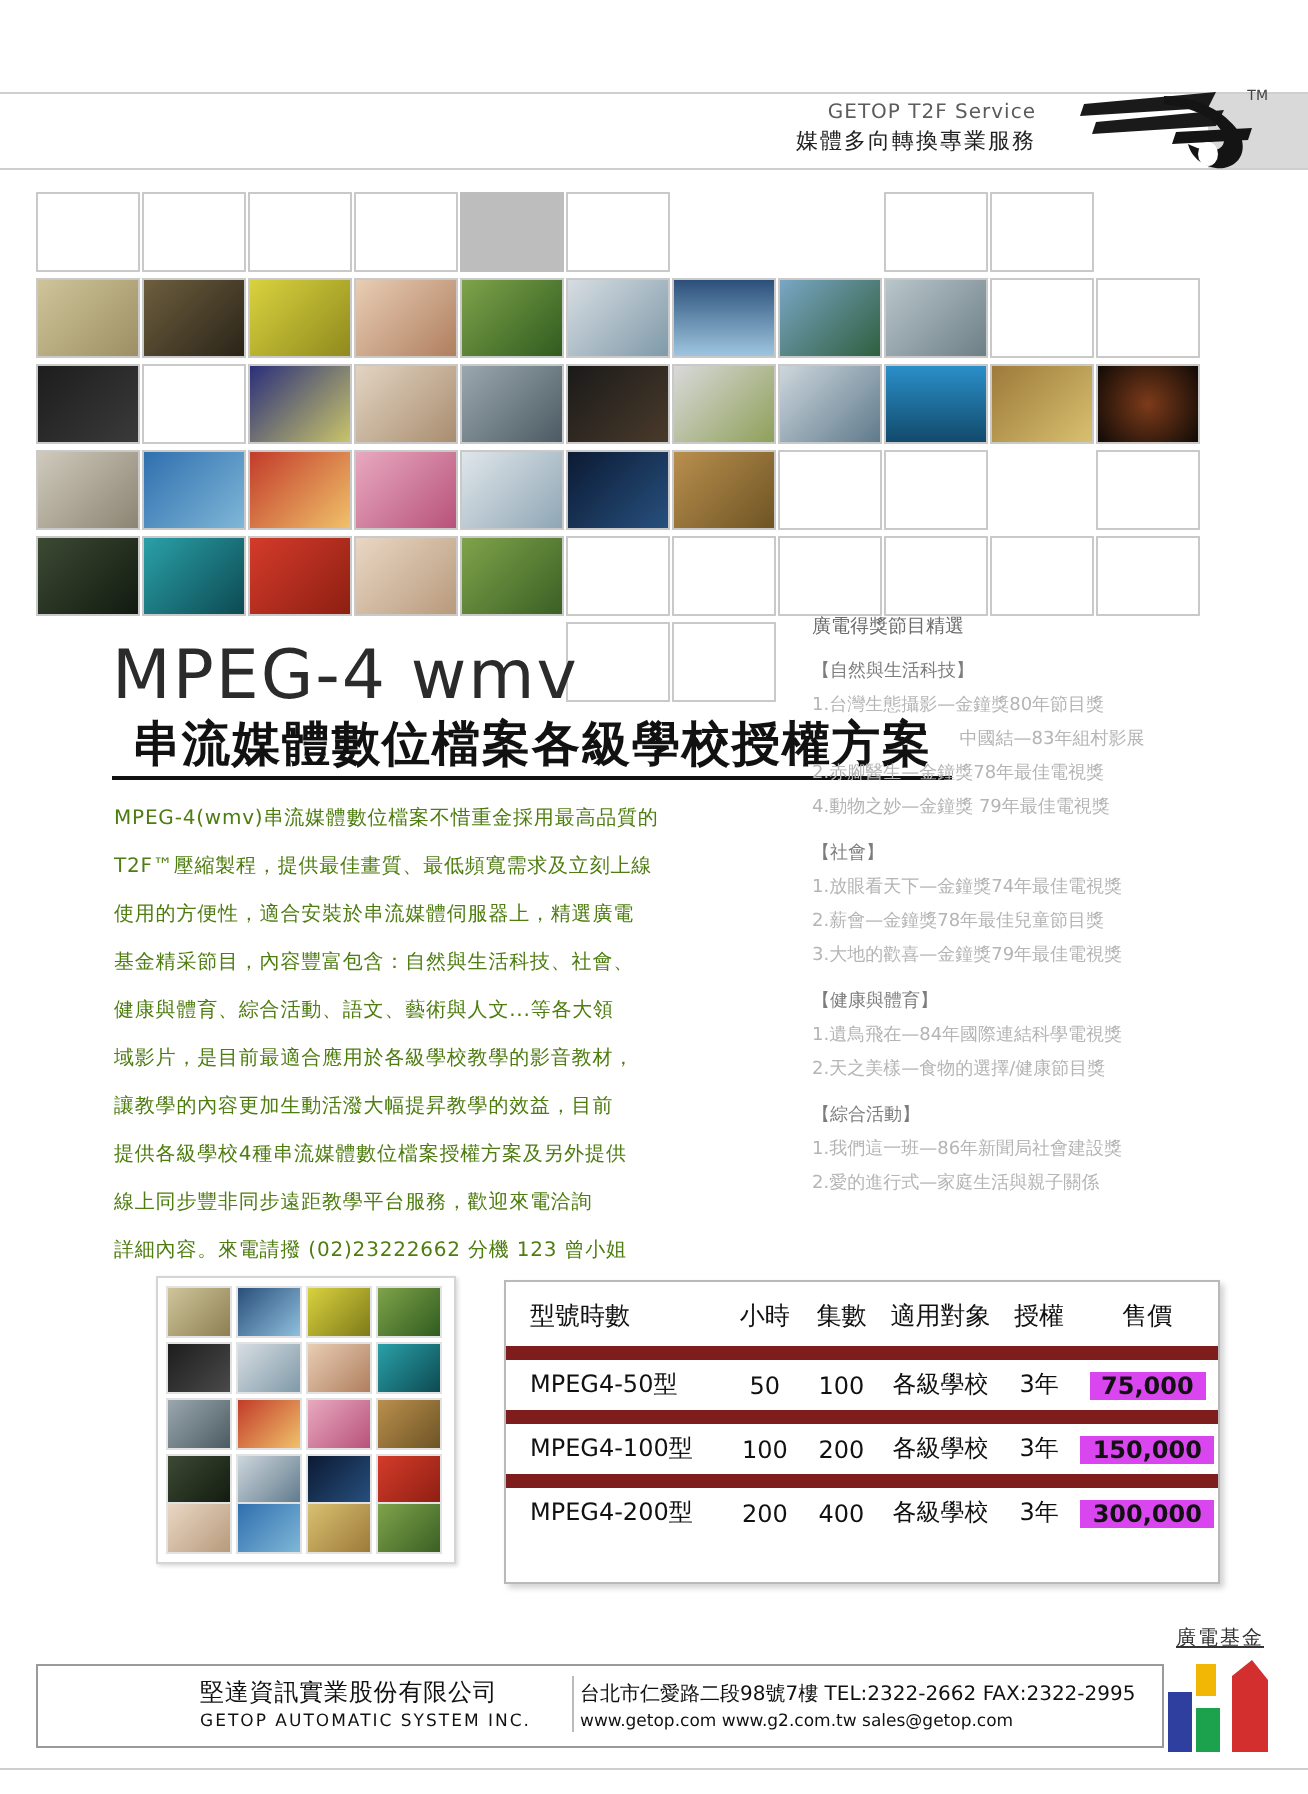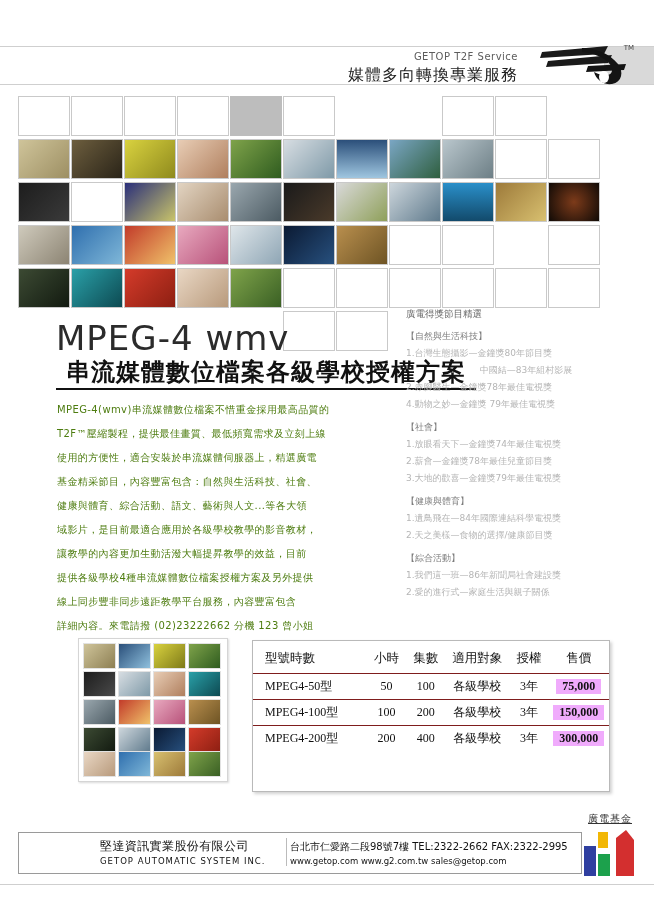--- a/index.html
+++ b/index.html
@@ -11,21 +11,21 @@
     overflow:hidden;
   }
   .page{position:absolute;left:0;top:0;width:654px;height:897px;}
 
   
   .hdr-rule{position:absolute;left:0;top:46px;width:654px;height:1px;background:#cfcfcf;}
   .hdr-rule2{position:absolute;left:0;top:84px;width:654px;height:1px;background:#cfcfcf;}
   .hdr-grey{position:absolute;left:604px;top:47px;width:50px;height:37px;background:#d9d9d9;}
   .hdr-text{position:absolute;right:136px;top:50px;text-align:right;line-height:1.35;}
   .hdr-text .l1{font-size:10px;color:#5c5c5c;letter-spacing:.5px;}
-  .hdr-text .l2{font-size:16px;color:#222;letter-spacing:1px;}
+  .hdr-text .l2{font-size:11px;color:#222;letter-spacing:1px;}
   .logo{position:absolute;right:20px;top:44px;width:96px;height:44px;}
   .logo .tm{position:absolute;right:0;top:0;font-size:7px;color:#444;}
 
   
   .mosaic{position:absolute;left:18px;top:96px;}
   .cell{position:absolute;width:52px;height:40px;border:1px solid #c9c9c9;box-sizing:border-box;overflow:hidden;}
   .cell.empty{background:#ffffff;}
   .cell.grey{background:#bdbdbd;border-color:#bdbdbd;}
   .cell.dark{background:#111;}
 
@@ -45,24 +45,24 @@
   .awards .it{color:#b5b5b5;}
 
   
   .thumbs{position:absolute;left:78px;top:638px;width:148px;height:142px;background:#fff;border:1px solid #d5d5d5;box-shadow:1px 1px 2px rgba(0,0,0,.15);}
   .tcell{position:absolute;width:33px;height:26px;border:1px solid #e2e2e2;box-sizing:border-box;}
 
   
   .ptable{position:absolute;left:252px;top:640px;width:356px;height:150px;background:#fff;border:1px solid #b9b9b9;box-shadow:2px 2px 3px rgba(0,0,0,.18);}
   .ptable table{border-collapse:collapse;width:100%;margin-top:4px;}
   .ptable th{font-size:12.5px;font-weight:normal;color:#111;padding:5px 2px 6px;text-align:center;}
-  .ptable td{font-size:12px;color:#111;padding:4px 2px;text-align:center;border-top:1px solid #7f1d1d;font-family:Liberation Serif, serif;}
+  .ptable td{font-size:12px;color:#111;padding:4px 2px;text-align:center;border-top:7px solid #7f1d1d;}
   .ptable td.model{text-align:left;padding-left:12px;}
   .ptable td.price{color:#111;font-weight:bold;}
-  .hl{background:#f0abfc;display:inline-block;padding:0 6px;}
+  .hl{background:#d946ef;display:inline-block;padding:0 6px;}
 
   
   .fnd-label{position:absolute;right:22px;top:812px;font-size:10px;color:#333;letter-spacing:1px;text-decoration:underline;}
   .fnd{position:absolute;right:18px;top:828px;width:54px;height:52px;}
 
   
   .foot-box{position:absolute;left:18px;top:832px;width:562px;height:40px;border:1px solid #9a9a9a;}
   .foot-tag{position:absolute;left:24px;top:838px;width:72px;}
   .foot-tag .g{font-family:"DejaVu Sans","Liberation Sans",sans-serif;font-size:17px;font-weight:bold;color:#111;letter-spacing:.5px;}
   .foot-tag .sub{margin-top:1px;background:#1f1f1f;color:#fff;font-size:4.6px;letter-spacing:.6px;padding:2px 2px;text-align:center;}
@@ -166,21 +166,21 @@
 
   <div class="body">
     <p>MPEG-4(wmv)串流媒體數位檔案不惜重金採用最高品質的</p>
     <p>T2F™壓縮製程，提供最佳畫質、最低頻寬需求及立刻上線</p>
     <p>使用的方便性，適合安裝於串流媒體伺服器上，精選廣電</p>
     <p>基金精采節目，內容豐富包含：自然與生活科技、社會、</p>
     <p>健康與體育、綜合活動、語文、藝術與人文...等各大領</p>
     <p>域影片，是目前最適合應用於各級學校教學的影音教材，</p>
     <p>讓教學的內容更加生動活潑大幅提昇教學的效益，目前</p>
     <p>提供各級學校4種串流媒體數位檔案授權方案及另外提供</p>
-    <p>線上同步豐非同步遠距教學平台服務，內容豐富包含</p>
+    <p>線上同步豐非同步遠距教學平台服務，歡迎來電洽詢</p>
     <p>詳細內容。來電請撥  (02)23222662  分機  123  曾小姐</p>
   </div>
 
   <div class="awards">
     <div class="head">廣電得獎節目精選</div>
 
     <div class="grp">【自然與生活科技】</div>
     <div class="it">1.台灣生態攝影—金鐘獎80年節目獎</div>
     <div class="it" style="text-align:center;">中國結—83年組村影展</div>
     <div class="it">2.赤腳醫生—金鐘獎78年最佳電視獎</div>

